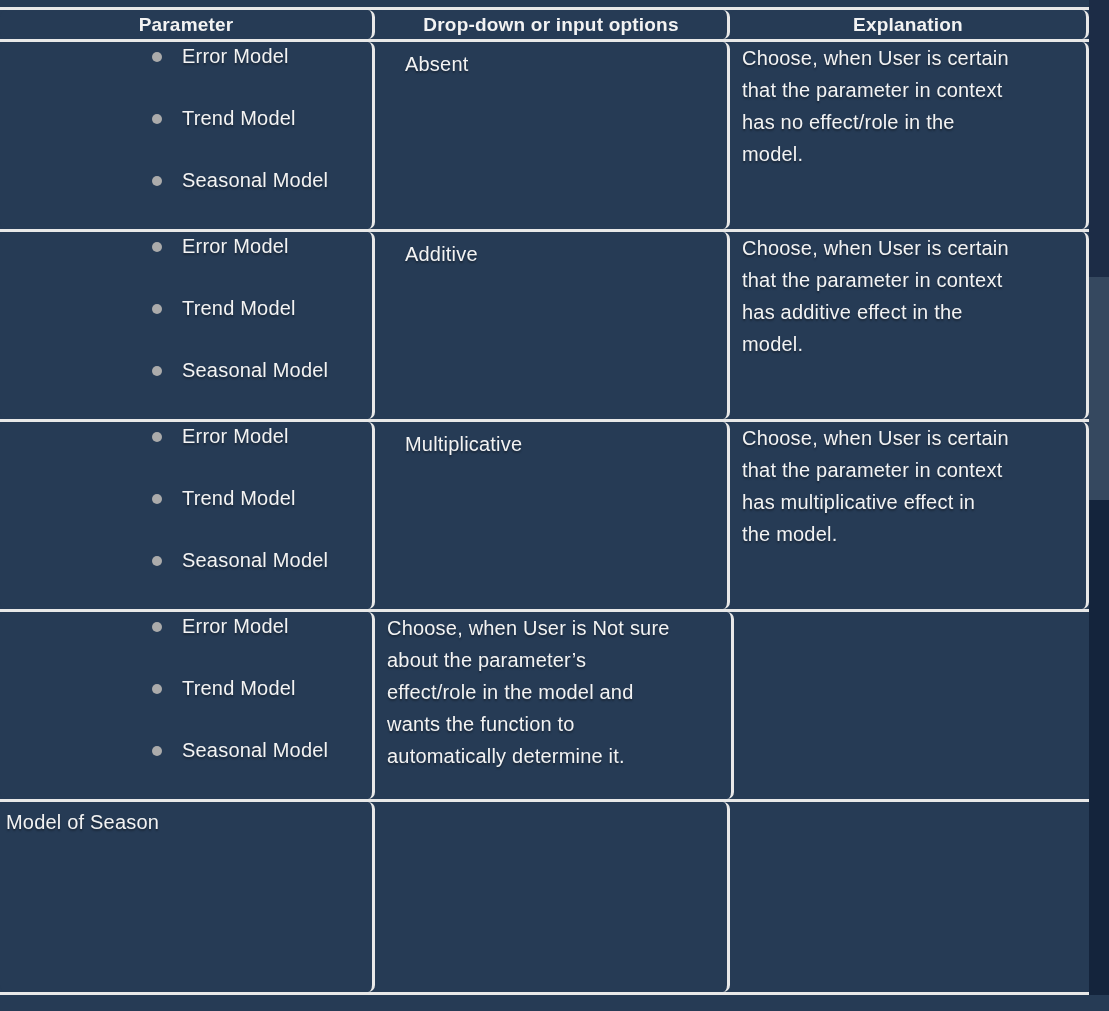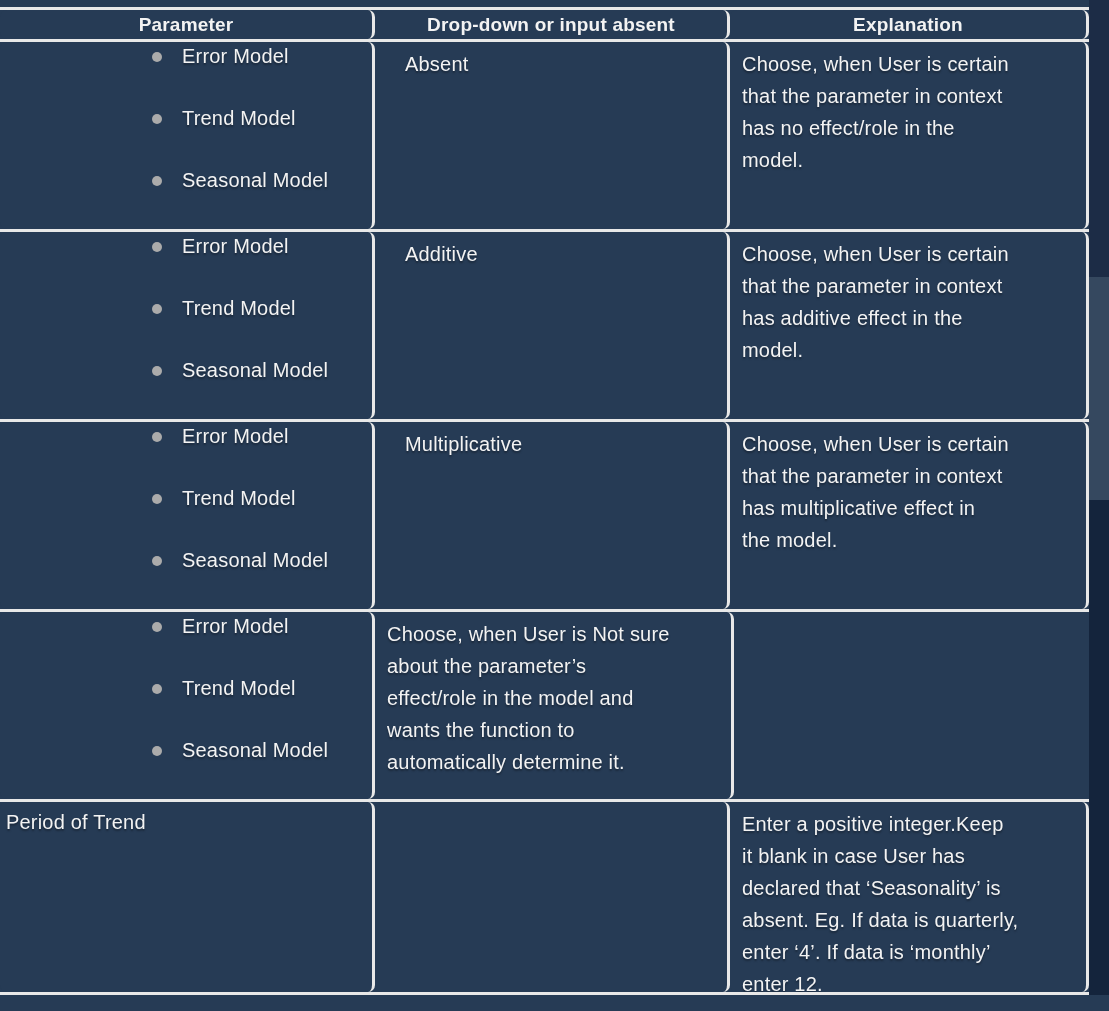--- a/index.html
+++ b/index.html
@@ -30,21 +30,21 @@
   .c1{width:375px;}
   .c2{width:355px;}
   .c3{width:359px;}
   .header-row .cell{
     height:29px;display:flex;align-items:center;justify-content:center;
     font-weight:700;font-size:19px;letter-spacing:.2px;
   }
   .data-row .cell{height:187px;}
   .row-last .cell{height:190px;}
   .cell-text{
-    padding:6px 12px;font-size:20px;line-height:32px;letter-spacing:.2px;
+    padding:0 12px;font-size:20px;line-height:32px;letter-spacing:.2px;
     white-space:pre-line;text-shadow:0 2px 2px rgba(0,0,0,.35);
   }
   .option-text{padding:6px 30px;}
   .param-text{padding:4px 6px;}
   ul.plist{list-style:none;padding:2px 0 0 152px;}
   ul.plist li{
     position:relative;padding-left:30px;height:24px;line-height:24px;
     margin-bottom:38px;font-size:20px;letter-spacing:.2px;
     text-shadow:0 2px 2px rgba(0,0,0,.35);white-space:nowrap;
   }
@@ -68,21 +68,21 @@
   <div class="doc-table">
 
     <div class="top-strip"></div>
     <div class="hline"></div>
 
     <div class="row header-row">
       <div class="cell c1">
         <span>Parameter</span>
       </div>
       <div class="cell c2">
-        <span>Drop-down or input absent</span>
+        <span>Drop-down or input options</span>
       </div>
       <div class="cell c3">
         <span>Explanation</span>
       </div>
     </div>
     <div class="hline"></div>
 
     <div class="row data-row">
       <div class="cell c1">
         <ul class="plist">
@@ -156,32 +156,24 @@
 about the parameter’s
 effect/role in the model and
 wants the function to
 automatically determine it.</div>
       </div>
     </div>
     <div class="hline"></div>
 
     <div class="row data-row row-last">
       <div class="cell c1">
-        <div class="cell-text param-text">Period of Trend</div>
+        <div class="cell-text param-text">Model of Season</div>
       </div>
       <div class="cell c2">
         <div class="cell-text option-text"></div>
-      </div>
-      <div class="cell c3">
-        <div class="cell-text">Enter a positive integer.Keep
-it blank in case User has
-declared that ‘Seasonality’ is
-absent. Eg. If data is quarterly,
-enter ‘4’. If data is ‘monthly’
-enter 12.</div>
       </div>
     </div>
     <div class="hline"></div>
 
     <div class="bottom-strip"></div>
   </div>
 
   <div class="right-strip">
     <div class="rs-a"></div>
     <div class="rs-b"></div>

